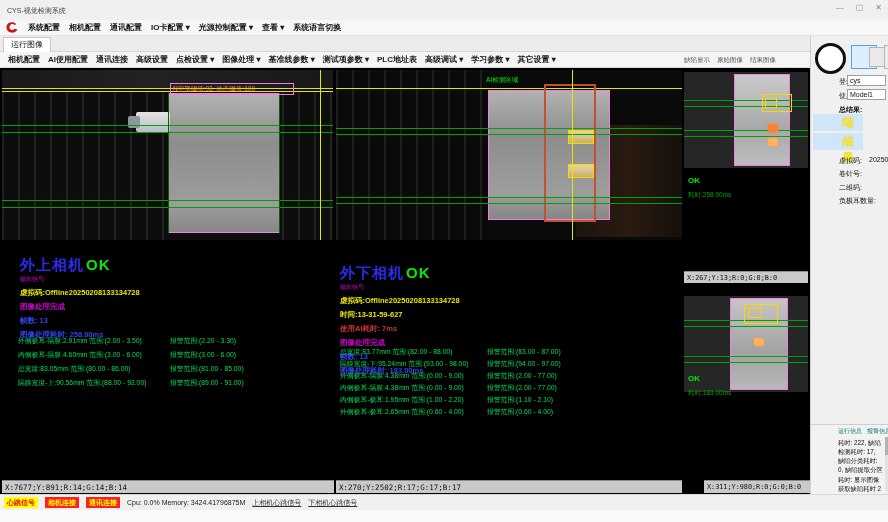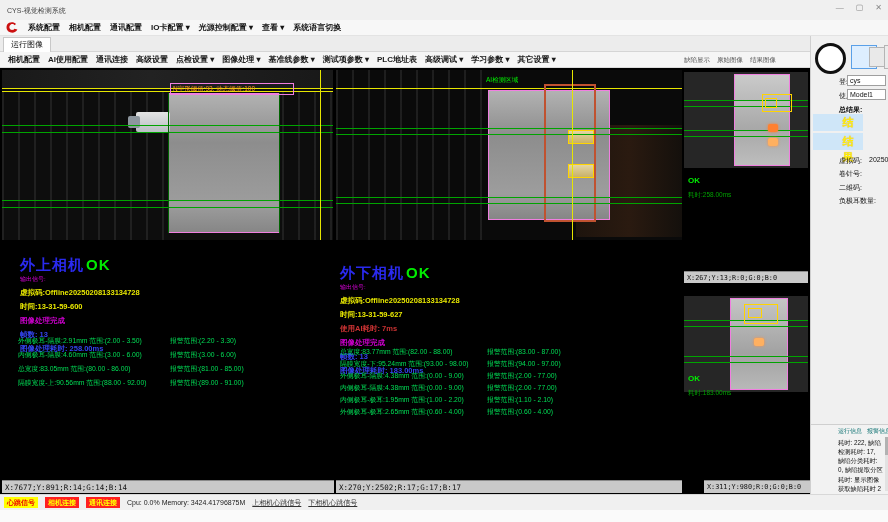--- a/index.html
+++ b/index.html
@@ -159,21 +159,20 @@
     <div class="lp anno-box" style="left:168px;top:13px;width:124px;height:12px;">N字形阈值:93, 动态阈值:100</div>
     <div class="lp yellow-v" style="left:318px;top:0;height:170px;"></div>
   </div>
 
   <div class="abs panel-text" style="left:20px; top:256px; width:305px;">
     <div class="pt-header">
       <span class="cam">外上相机</span><span class="ok">OK</span>
     </div>
     <div class="pt-signal">输出信号:</div>
     <div class="pt-yellow">虚拟码:Offline20250208133134728</div>
-    <div class="pt-yellow">时间:13-31-59-600</div>
     <div class="pt-magenta">图像处理完成</div>
     <div class="pt-blue">帧数: 13</div>
     <div class="pt-blue">图像处理耗时: 258.00ms</div>
   </div>
 
   <div class="abs mrows-left" style="left:18px; top:336px; width:312px; height:60px;">
     <div class="mrow" style="top:0;">
         <span>外侧极耳-隔膜:2.91mm 范围:(2.00 - 3.50)</span>
         <span>报警范围:(2.20 - 3.30)</span>
       </div>

